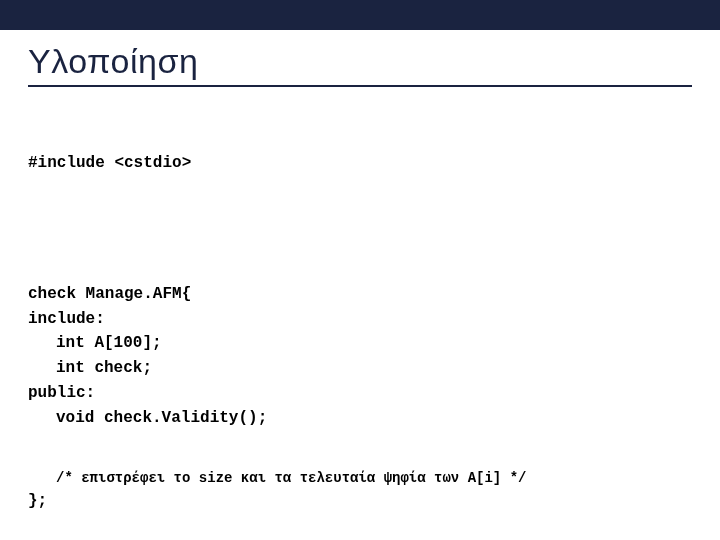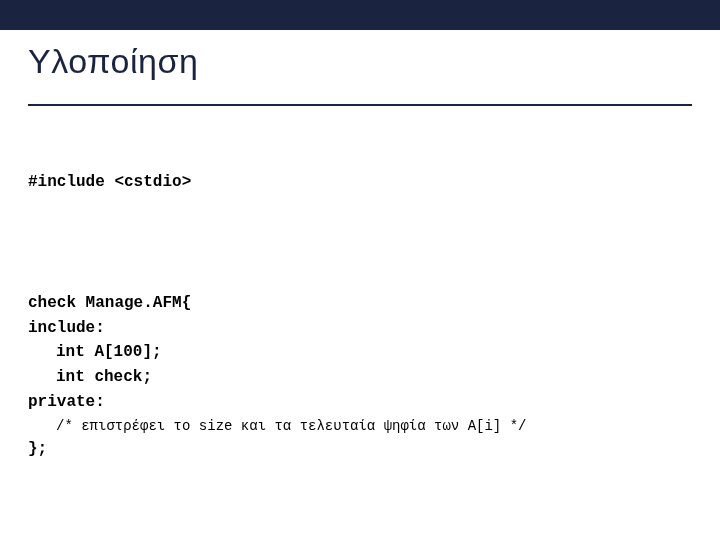--- a/index.html
+++ b/index.html
@@ -16,53 +16,54 @@
     background: #1a2340;
   }
   .content {
     padding: 12px 28px 0 28px;
   }
   .title {
     font-size: 34px;
     font-weight: 400;
     color: #1a2340;
     border-bottom: 2px solid #1a2340;
-    padding-bottom: 23px;
+    padding-bottom: 4px;
     margin-bottom: 14px;
     letter-spacing: 0.5px;
   }
   .code-block {
     font-family: "Courier New", Courier, monospace;
     font-weight: bold;
     font-size: 16px;
     line-height: 1.55;
     color: #000;
     white-space: pre;
   }
-  .include-line { margin-bottom: 22px; }
+  .include-line { margin-bottom: 32px; }
   .class-body { margin-bottom: 2px; }
   .indent { padding-left: 28px; display: block; }
   .comment {
     font-family: "Courier New", Courier, monospace;
-    font-weight: normal;
+    font-weight: bold;
     font-size: 14px;
     padding-left: 28px;
     display: block;
     line-height: 1.6;
+    margin-top: 36px;
   }
 </style>
 </head>
 <body>
 
 <div class="top-bar"></div>
 
 <div class="content">
   <h1 class="title">Υλοποίηση</h1>
 
   <div class="code-block">
     <div class="include-line">#include &lt;cstdio&gt;</div>
 
     <div class="class-body"><span>check Manage.AFM{</span>
 <span>include:</span>
-<span class="indent">int A[100];</span><span class="indent">int check;</span><span>private:</span>
-<span class="comment">/* επιστρέφει το size και τα τελευταία ψηφία των A[i] */</span><span>};</span></div>
+<span class="indent">int A[100];</span><span class="indent">int check;</span><span>public:</span>
+<span class="indent">void check.Validity();</span><span class="comment">/* επιστρέφει το size και τα τελευταία ψηφία των A[i] */</span><span>};</span></div>
   </div>
 </div>
 
 </body></html>

